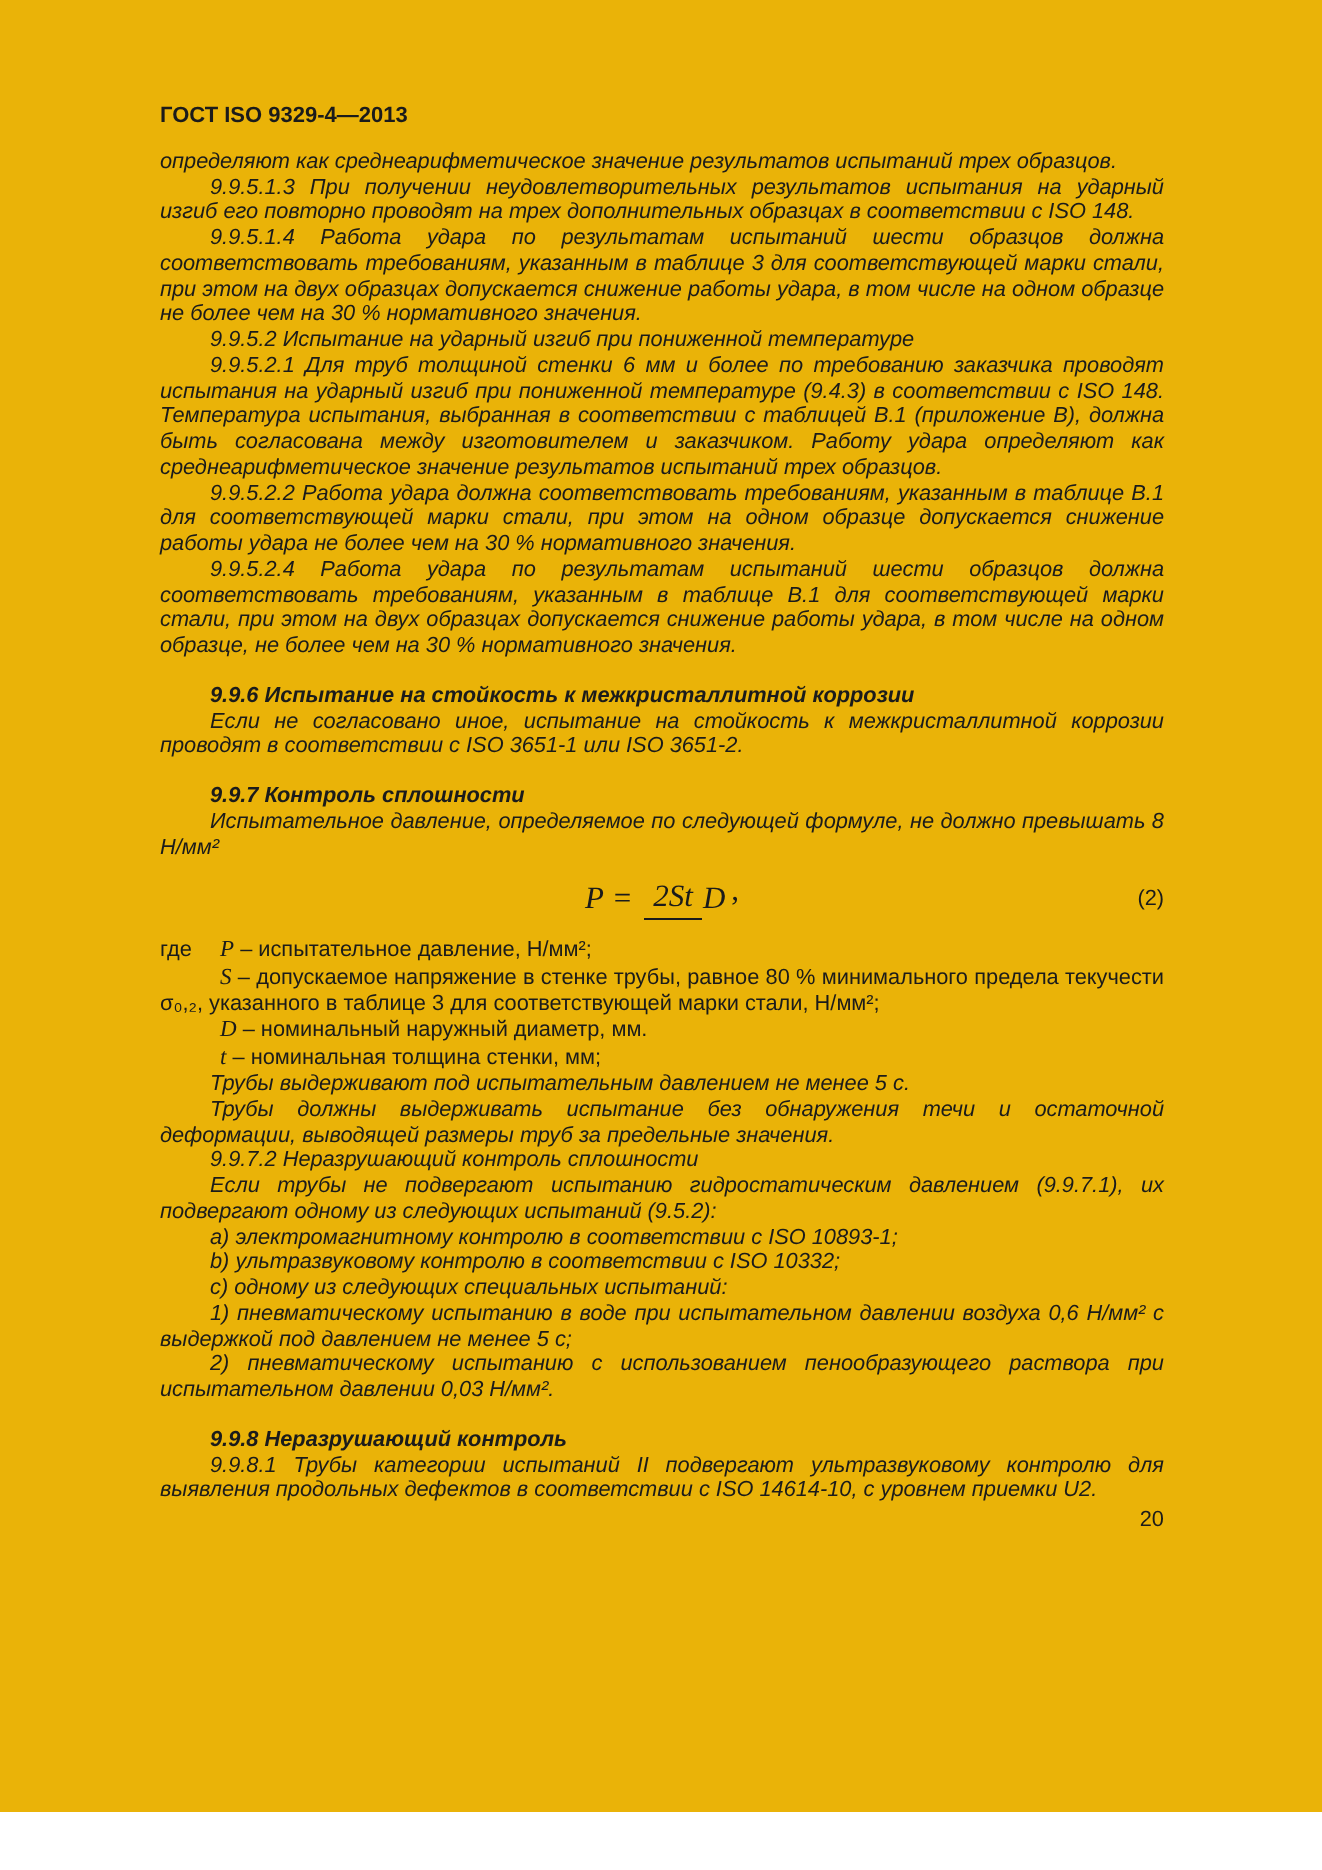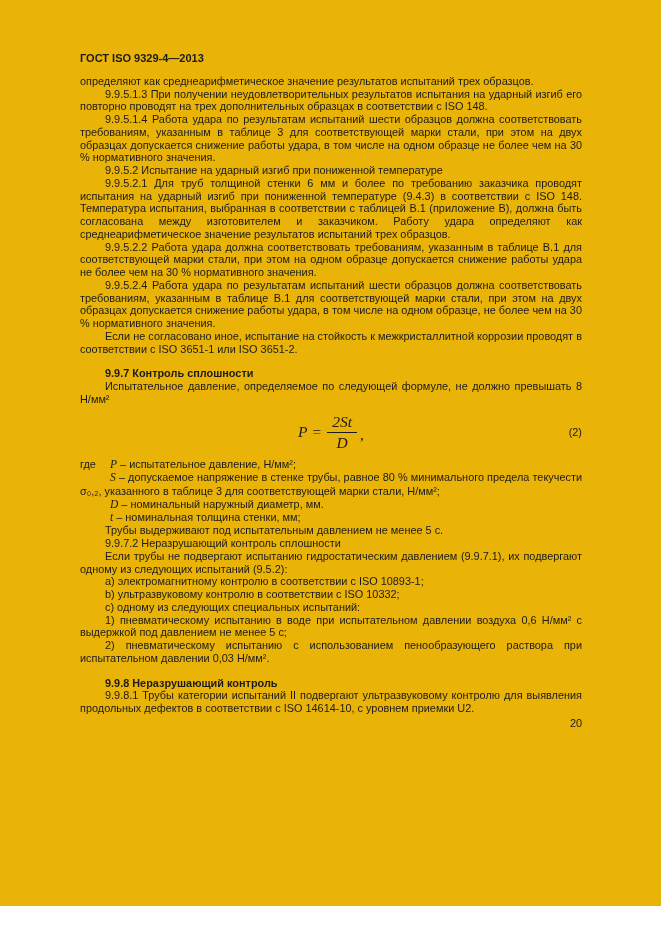--- a/index.html
+++ b/index.html
@@ -17,20 +17,21 @@
     color: #1b1b1b;
   }
   .doc-header {
     font-weight: 700;
     font-size: 11px;
     margin: 0 0 10px 0;
   }
   p.para {
     margin: 0;
     text-align: justify;
+    font-style: italic;
   }
   p.indent { text-indent: 25px; }
   p.heading {
     font-weight: 700;
     text-indent: 25px;
     margin-top: 12px;
   }
   .formula-row {
     position: relative;
     text-align: center;
@@ -39,21 +40,21 @@
   .formula {
     display: inline-flex;
     align-items: center;
     font-family: "Liberation Serif", serif;
     font-size: 15.5px;
   }
   .f-var { font-style: italic; padding-right: 5px; }
   .f-op { padding-right: 6px; }
   .frac {
     display: inline-flex;
-    flex-direction: column;
+    flex-direction: row;
     text-align: center;
     font-style: italic;
   }
   .frac .num {
     border-bottom: 1.3px solid #1b1b1b;
     padding: 0 5px 1px 5px;
   }
   .frac .den { padding-top: 1px; }
   .f-comma { padding-left: 3px; align-self: flex-end; padding-bottom: 8px; }
   .eq-number {
@@ -83,20 +84,21 @@
   <div class="doc-header">ГОСТ ISO 9329-4—2013</div>
 
   <p class="para">определяют как среднеарифметическое значение результатов испытаний трех образцов.</p>
   <p class="para indent">9.9.5.1.3 При получении неудовлетворительных результатов испытания на ударный изгиб его повторно проводят на трех дополнительных образцах в соответствии с ISO 148.</p>
   <p class="para indent">9.9.5.1.4 Работа удара по результатам испытаний шести образцов должна соответствовать требованиям, указанным в таблице 3 для соответствующей марки стали, при этом на двух образцах допускается снижение работы удара, в том числе на одном образце не более чем на 30 % нормативного значения.</p>
   <p class="para indent">9.9.5.2 Испытание на ударный изгиб при пониженной температуре</p>
   <p class="para indent">9.9.5.2.1 Для труб толщиной стенки 6 мм и более по требованию заказчика проводят испытания на ударный изгиб при пониженной температуре (9.4.3) в соответствии с ISO 148. Температура испытания, выбранная в соответствии с таблицей B.1 (приложение B), должна быть согласована между изготовителем и заказчиком. Работу удара определяют как среднеарифметическое значение результатов испытаний трех образцов.</p>
   <p class="para indent">9.9.5.2.2 Работа удара должна соответствовать требованиям, указанным в таблице B.1 для соответствующей марки стали, при этом на одном образце допускается снижение работы удара не более чем на 30 % нормативного значения.</p>
   <p class="para indent">9.9.5.2.4 Работа удара по результатам испытаний шести образцов должна соответствовать требованиям, указанным в таблице B.1 для соответствующей марки стали, при этом на двух образцах допускается снижение работы удара, в том числе на одном образце, не более чем на 30 % нормативного значения.</p>
 
+  <p class="para heading">9.9.6 Испытание на стойкость к межкристаллитной коррозии</p>
   <p class="para indent">Если не согласовано иное, испытание на стойкость к межкристаллитной коррозии проводят в соответствии с ISO 3651-1 или ISO 3651-2.</p>
 
   <p class="para heading">9.9.7 Контроль сплошности</p>
   <p class="para indent">Испытательное давление, определяемое по следующей формуле, не должно превышать 8 Н/мм²</p>
 
   <div class="formula-row">
     <span class="formula">
       <span class="f-var">P</span>
       <span class="f-op">=</span>
       <span class="frac">
@@ -109,20 +111,21 @@
   </div>
 
   <div class="where-block">
     <p class="where-line"><span class="where-lead">где</span><span class="where-sym">P</span> <span>– испытательное давление, Н/мм²;</span></p>
     <p class="where-line"><span class="where-lead"></span><span class="where-sym">S</span> <span>– допускаемое напряжение в стенке трубы, равное 80 % минимального предела текучести σ₀,₂, указанного в таблице 3 для соответствующей марки стали, Н/мм²;</span></p>
     <p class="where-line"><span class="where-lead"></span><span class="where-sym">D</span> <span>– номинальный наружный диаметр, мм.</span></p>
     <p class="where-line"><span class="where-lead"></span><span class="where-sym">t</span> <span>– номинальная толщина стенки, мм;</span></p>
   </div>
 
   <p class="para indent">Трубы выдерживают под испытательным давлением не менее 5 с.</p>
+  <p class="para indent">Трубы должны выдерживать испытание без обнаружения течи и остаточной деформации, выводящей размеры труб за предельные значения.</p>
   <p class="para indent">9.9.7.2 Неразрушающий контроль сплошности</p>
   <p class="para indent">Если трубы не подвергают испытанию гидростатическим давлением (9.9.7.1), их подвергают одному из следующих испытаний (9.5.2):</p>
   <p class="para indent">a) электромагнитному контролю в соответствии с ISO 10893-1;</p>
   <p class="para indent">b) ультразвуковому контролю в соответствии с ISO 10332;</p>
   <p class="para indent">c) одному из следующих специальных испытаний:</p>
   <p class="para indent">1) пневматическому испытанию в воде при испытательном давлении воздуха 0,6 Н/мм² с выдержкой под давлением не менее 5 с;</p>
   <p class="para indent">2) пневматическому испытанию с использованием пенообразующего раствора при испытательном давлении 0,03 Н/мм².</p>
 
   <p class="para heading">9.9.8 Неразрушающий контроль</p>
   <p class="para indent">9.9.8.1 Трубы категории испытаний II подвергают ультразвуковому контролю для выявления продольных дефектов в соответствии с ISO 14614-10, с уровнем приемки U2.</p>

